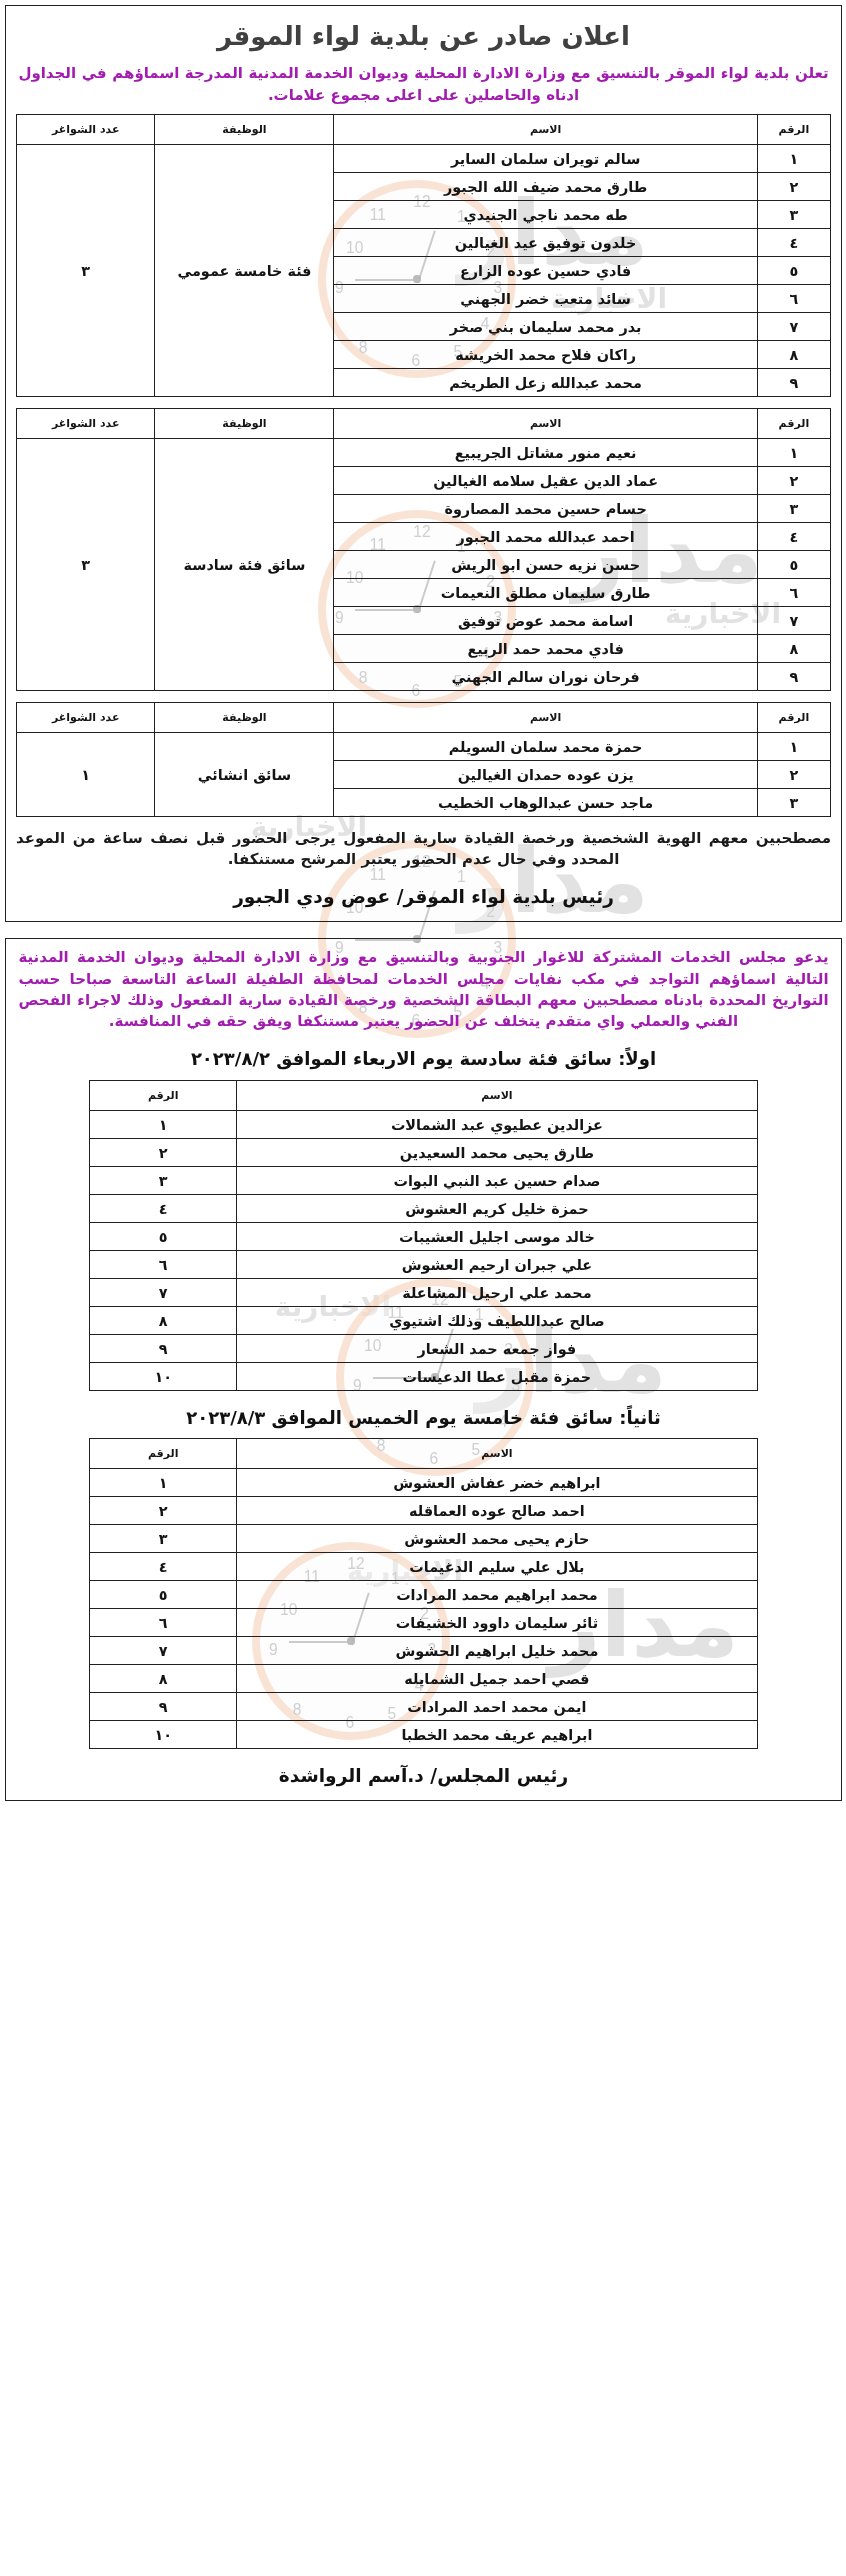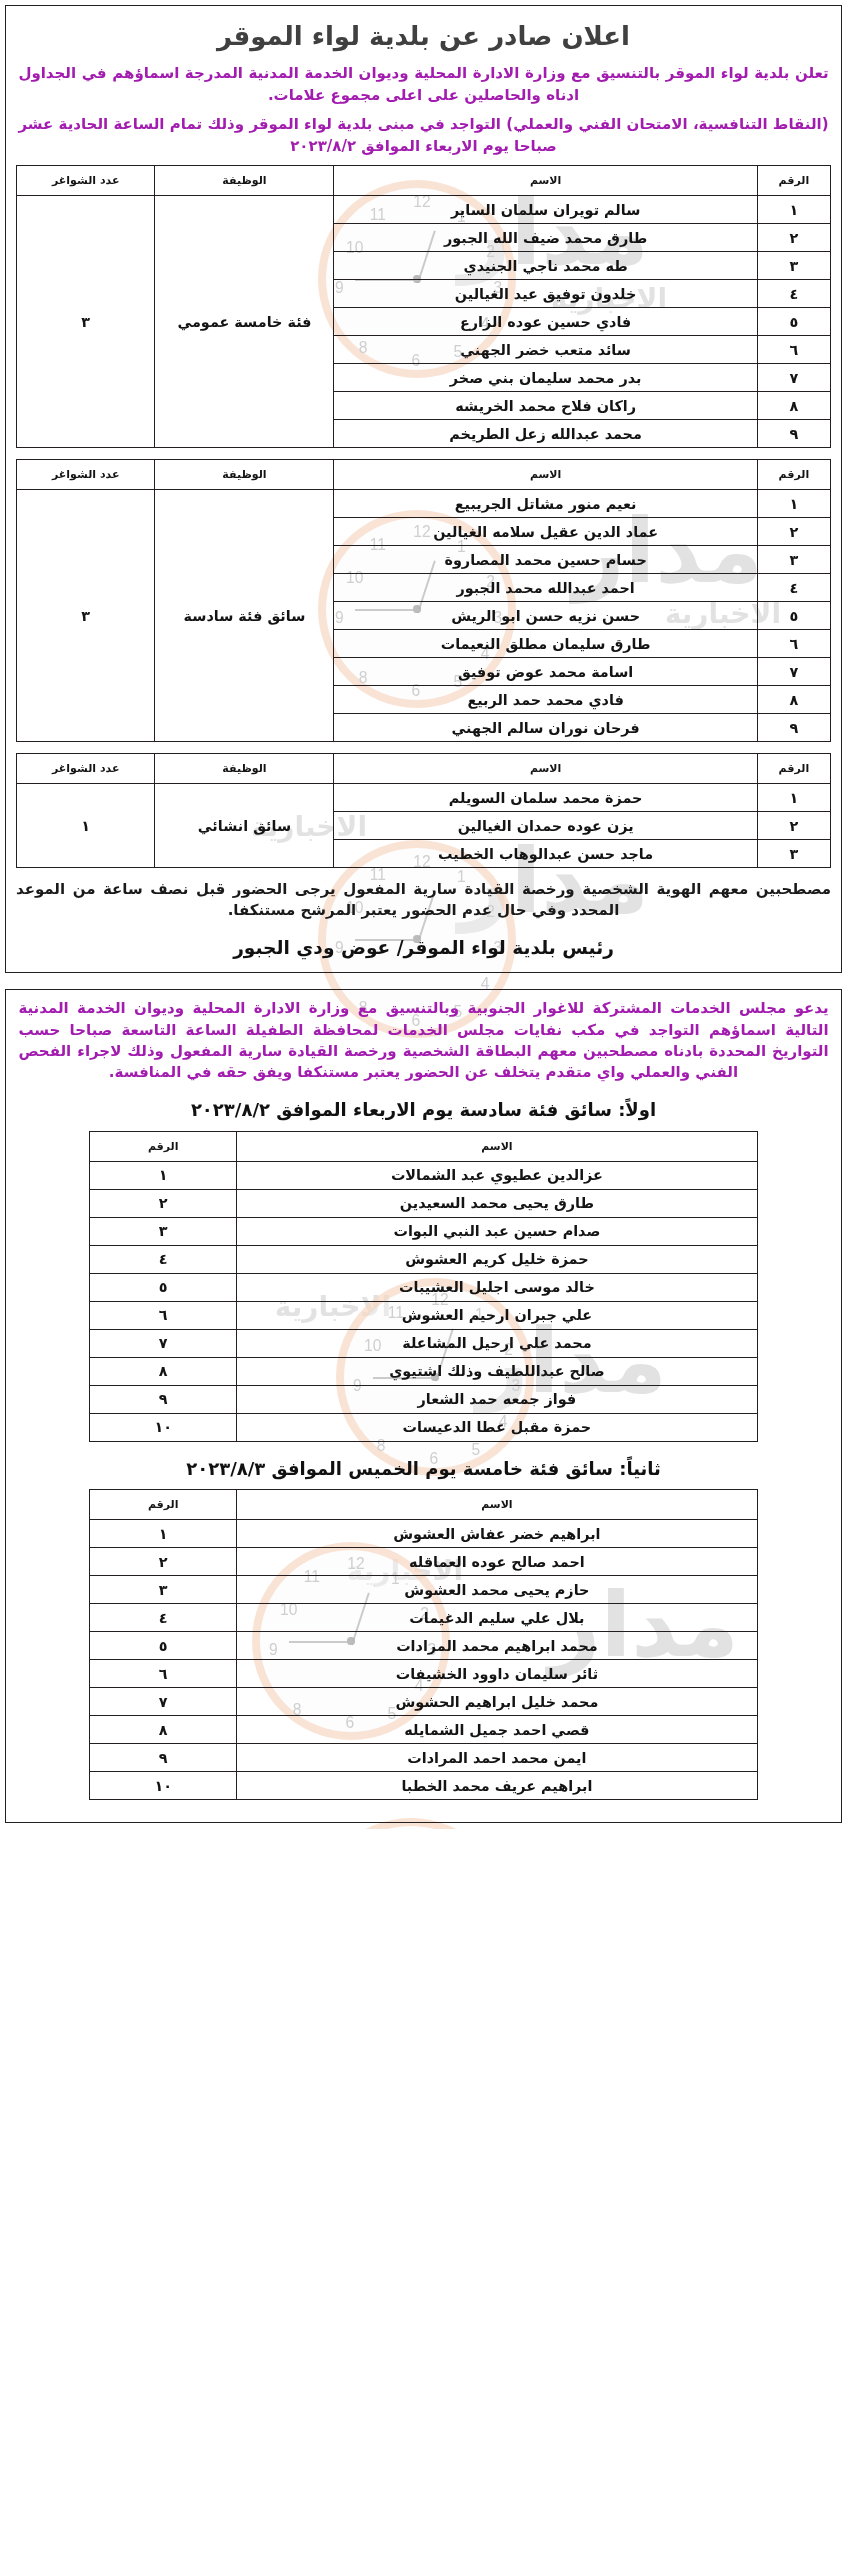--- a/index.html
+++ b/index.html
@@ -264,21 +264,20 @@
       <span class="num" style="left:11%; top:28%;">10</span>
       <span class="num" style="left:24%; top:10%;">11</span>
     </div>
 
   </div>
 
   <section class="announce">
     <h1 class="main-title">اعلان صادر عن بلدية لواء الموقر</h1>
 
     <p class="intro j">تعلن بلدية لواء الموقر بالتنسيق مع وزارة الادارة المحلية وديوان الخدمة المدنية المدرجة اسماؤهم في الجداول ادناه والحاصلين على اعلى مجموع علامات.</p>
-    <p class="intro j">(النقاط التنافسية، الامتحان الفني والعملي) التواجد في مبنى بلدية لواء الموقر وذلك تمام الساعة الحادية عشر صباحا يوم الاربعاء الموافق ٢٠٢٣/٨/٢</p>
 
     <table class="grid">
       <colgroup>
         <col class="col-num">
           <col class="col-name">
           <col class="col-job">
           <col class="col-vac">
       </colgroup>
       <thead>
         <tr>
@@ -536,16 +535,17 @@
           <td>ايمن محمد احمد المرادات</td>
           <td>٩</td>
         </tr>
         <tr>
           <td>ابراهيم عريف محمد الخطبا</td>
           <td>١٠</td>
         </tr>
       </tbody>
     </table>
 
+    <div class="signature">رئيس المجلس/ د.آسم الرواشدة</div>
   </section>
 
 </div>
 
 
 </body></html>

